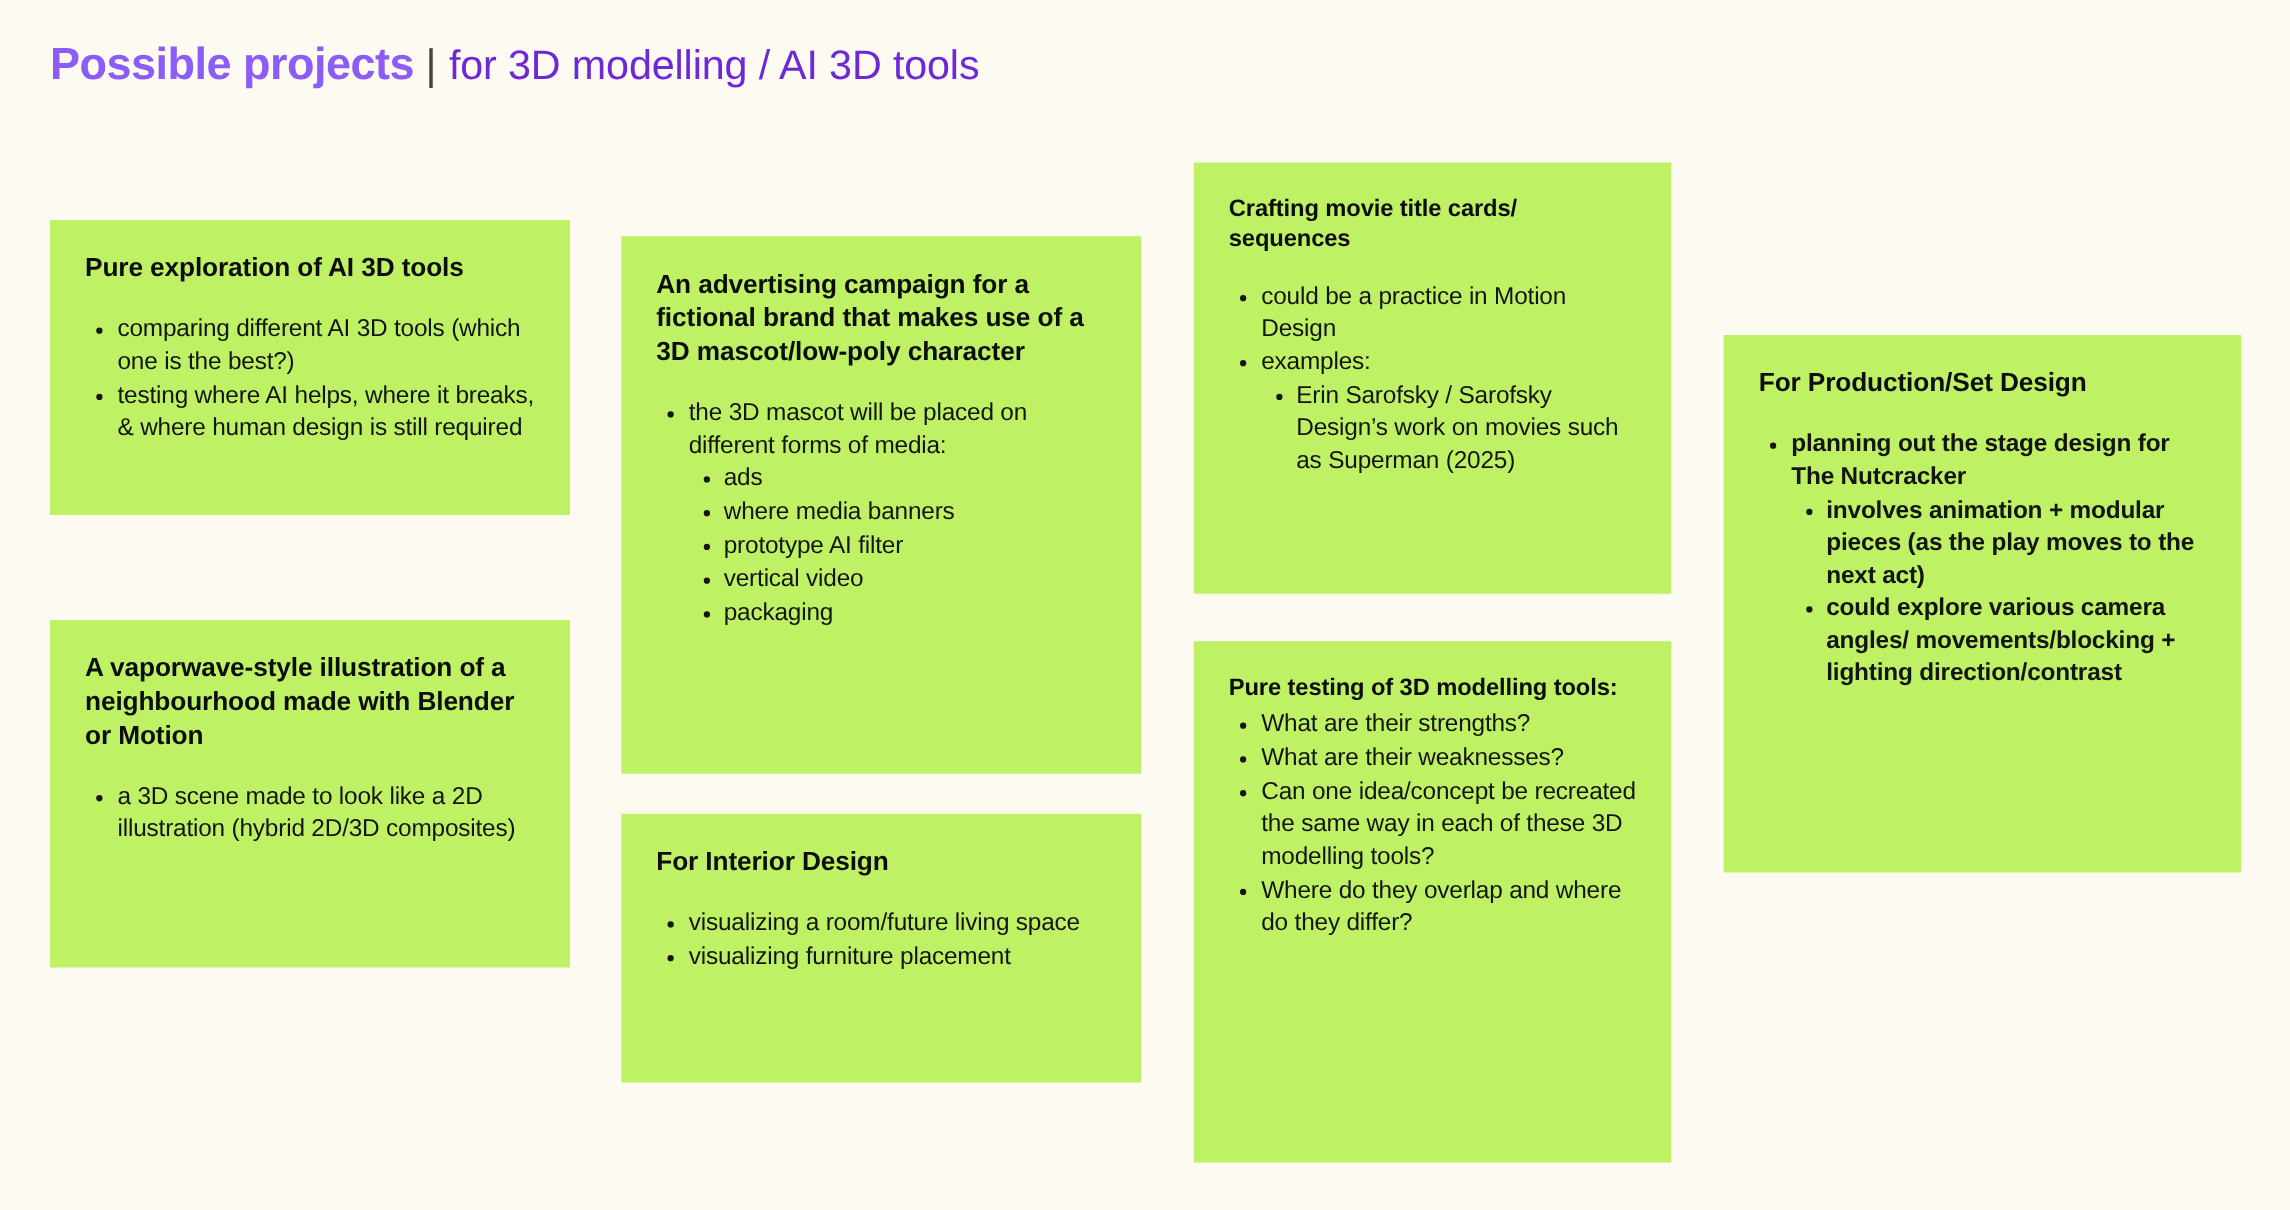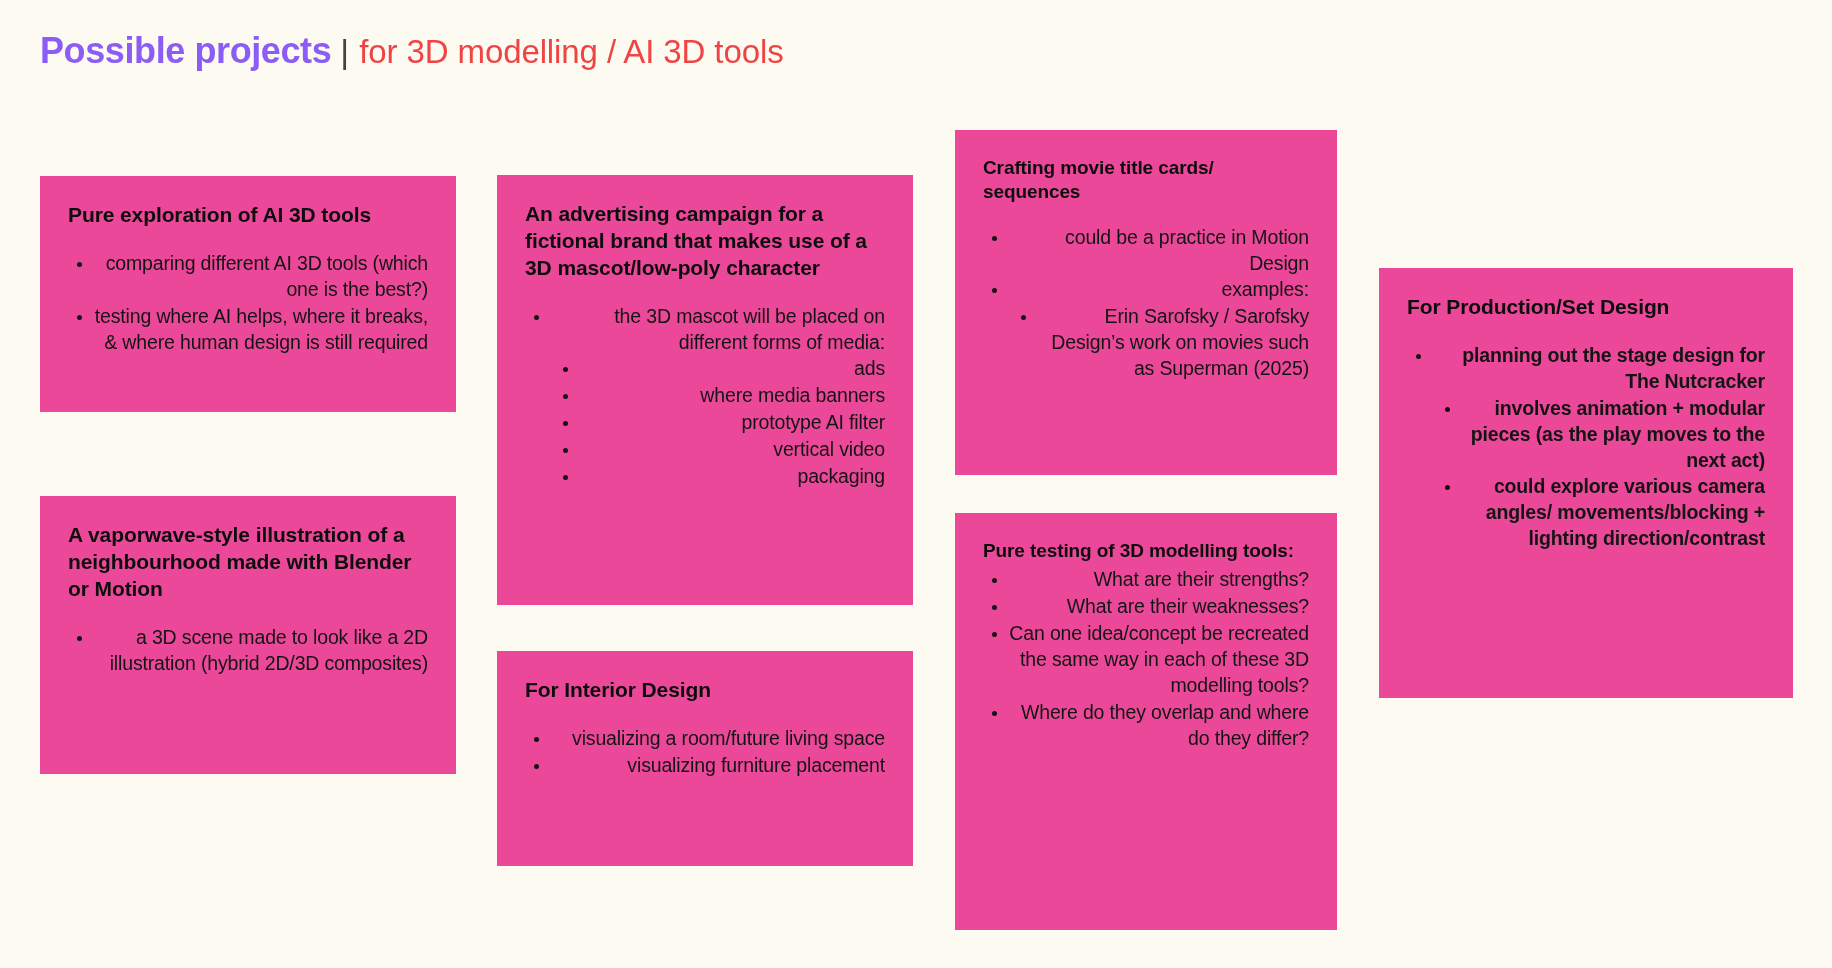--- a/index.html
+++ b/index.html
@@ -41,48 +41,48 @@
   #page-header .title-divider {
     font-size: 34px;
     font-weight: 300;
     color: #444444;
     margin: 0 10px 0 9px;
   }
   #page-header .title-sub {
     font-size: 33px;
     font-weight: 400;
     letter-spacing: -0.1px;
-    color: #ef4444;
+    color: #6d28d9;
   }
 
   
   .card {
     position: absolute;
-    background: #ec4899;
+    background: #bef264;
     padding: 26px 28px 26px 28px;
     display: flex;
     flex-direction: column;
   }
 
   .card-title {
     font-size: 21px;
     font-weight: 700;
     line-height: 1.28;
     color: #0d0d0d;
     letter-spacing: -0.1px;
   }
   .card-title.semi { font-weight: 600; }
 
   .card ul {
     list-style: none;
     margin: 0;
     padding: 0;
   }
 
-  .card > ul { margin-top: 22px; text-align: right; }
+  .card > ul { margin-top: 22px; }
   .card > ul.tight { margin-top: 6px; }
 
   .card li {
     position: relative;
     font-size: 19.5px;
     line-height: 1.33;
     color: #141414;
     padding-left: 26px;
     margin-bottom: 1px;
     letter-spacing: -0.15px;
@@ -106,21 +106,21 @@
   }
   .card li ul li::before {
     left: 12px;
   }
 
   
   #card-pure-exploration { left: 40px;  top: 176px; width: 416px; min-height: 236px; }
   #card-vaporwave        { left: 40px;  top: 496px; width: 416px; min-height: 278px; }
 
   
-  #card-advertising      { left: 497px; top: 175px; width: 416px; min-height: 430px; }
+  #card-advertising      { left: 497px; top: 189px; width: 416px; min-height: 430px; }
   #card-interior         { left: 497px; top: 651px; width: 416px; min-height: 215px; }
 
   
   #card-movie-titles     { left: 955px; top: 130px; width: 382px; min-height: 345px; }
   #card-pure-testing     { left: 955px; top: 513px; width: 382px; min-height: 417px; }
 
   
   #card-production       { left: 1379px; top: 268px; width: 414px; min-height: 430px; }
 
   #card-movie-titles .card-title,

